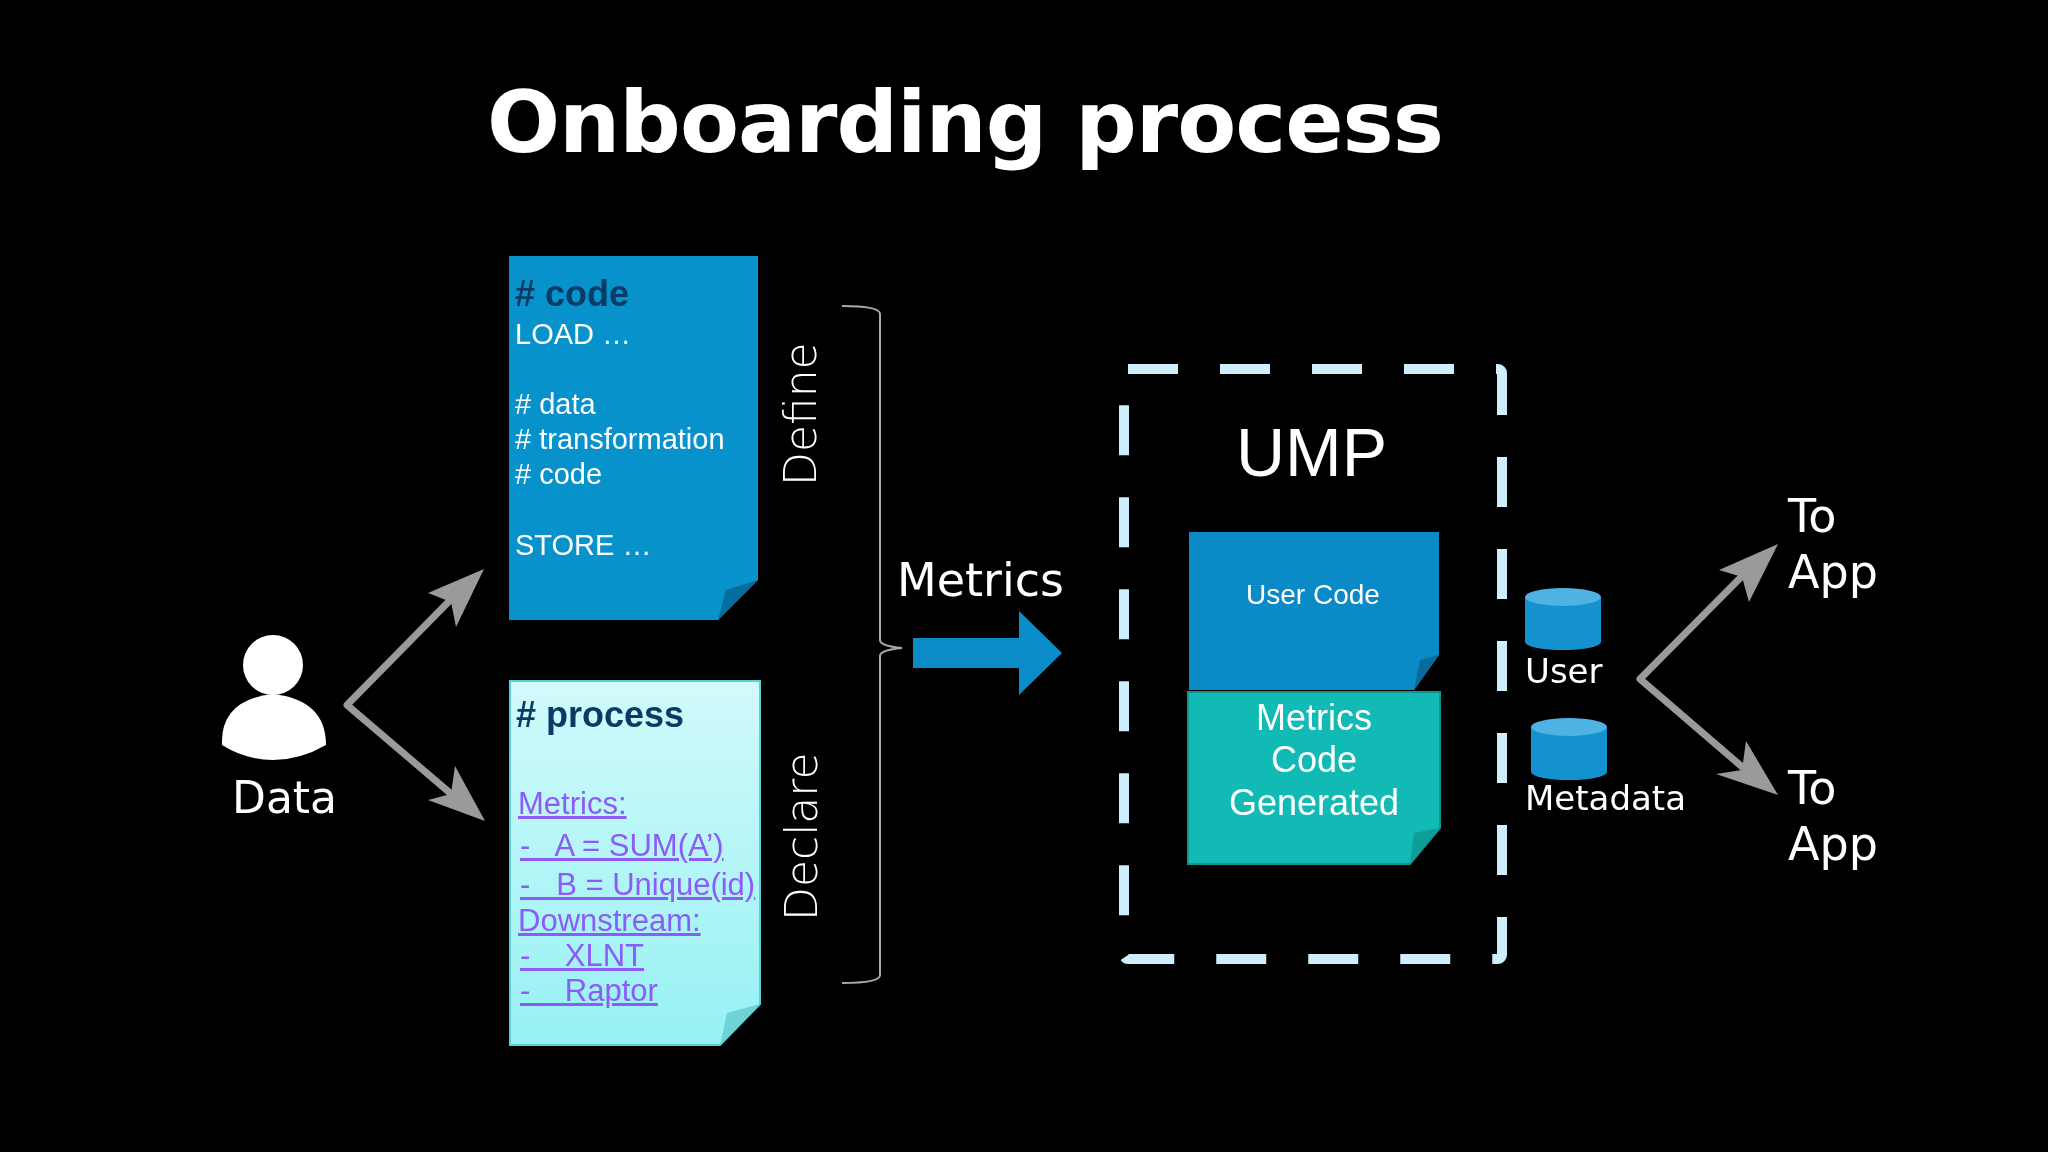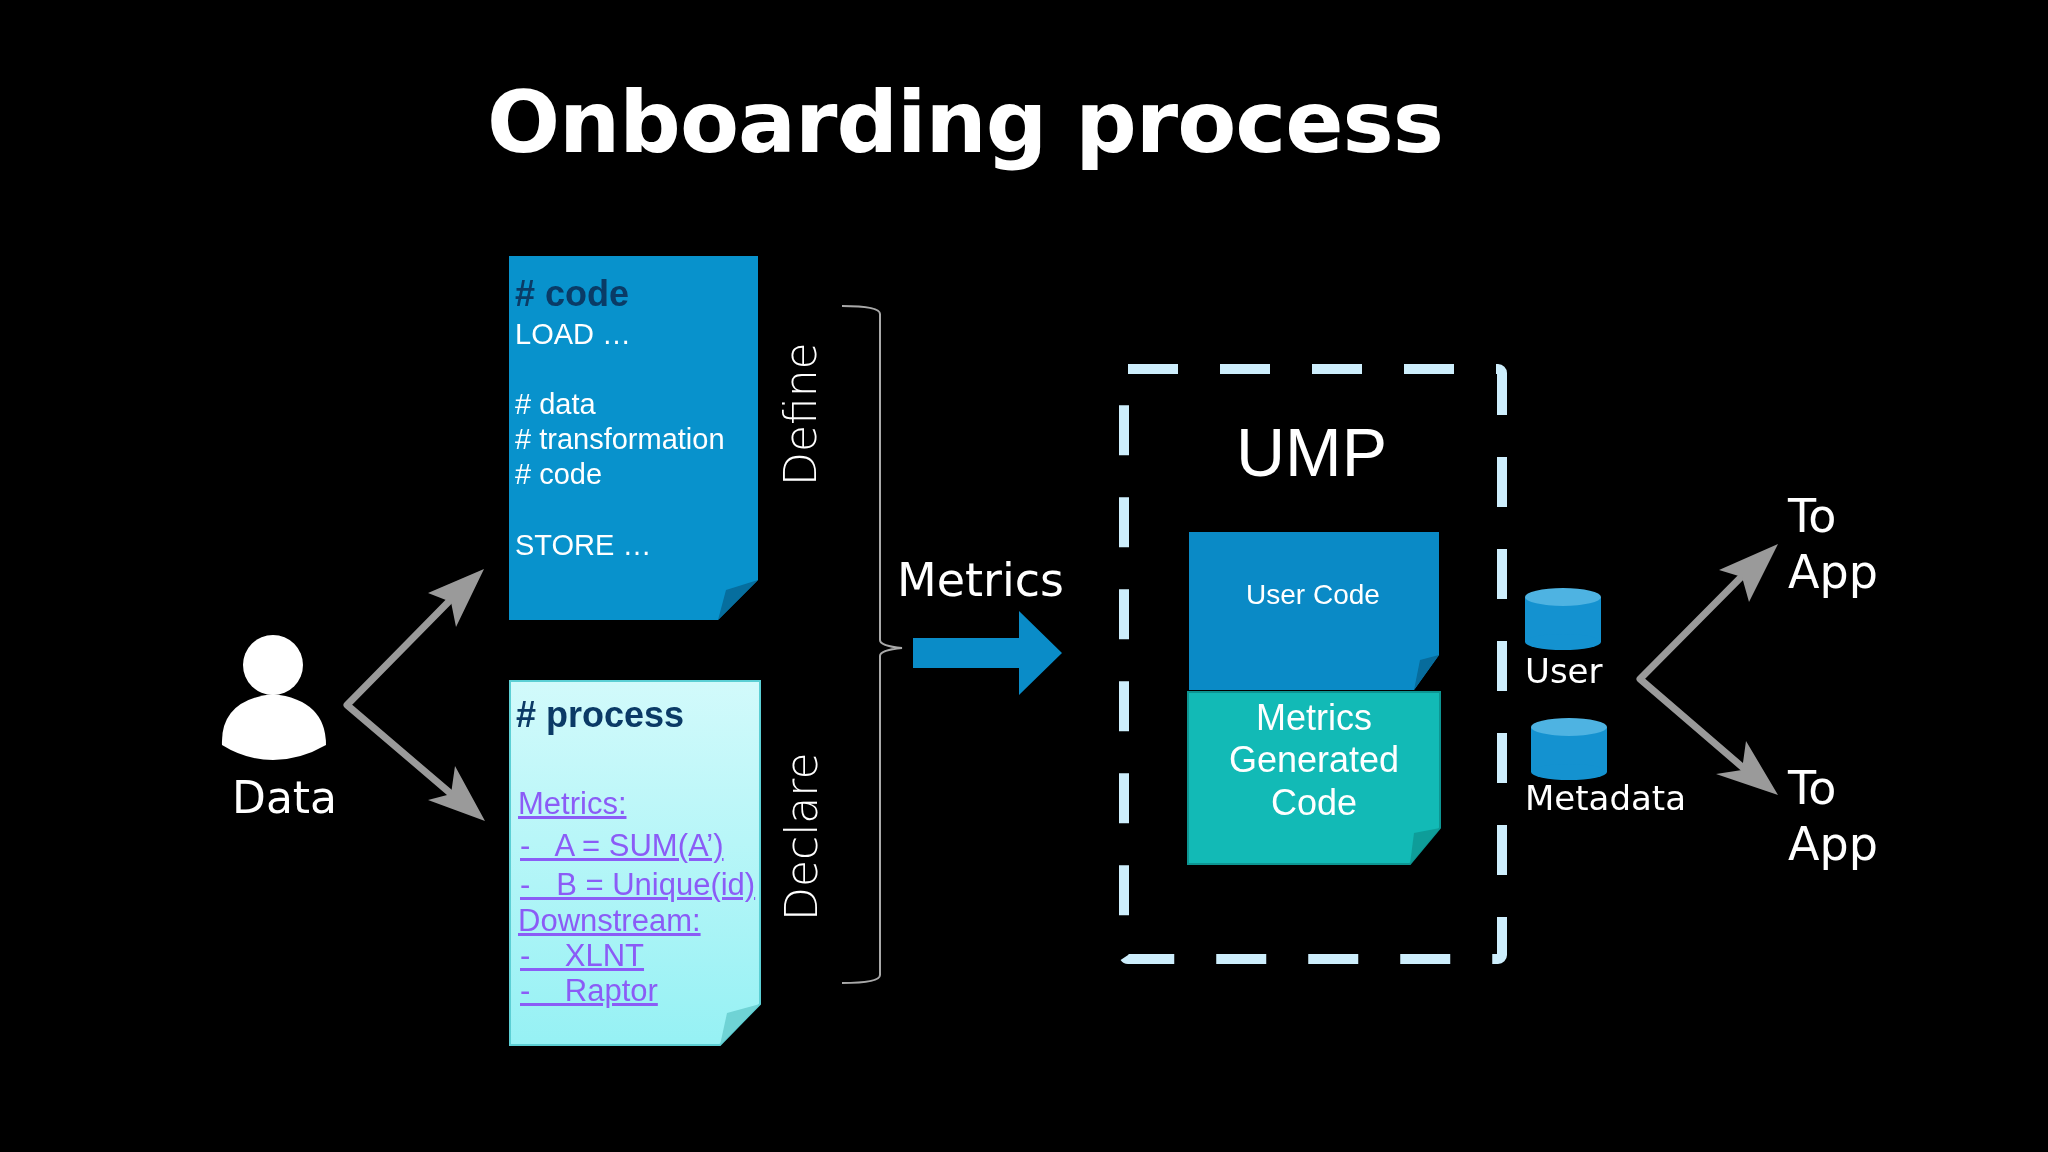--- a/index.html
+++ b/index.html
@@ -109,22 +109,22 @@
 <div class="label" style="left:232px; top:772px; font-size:44px;">Data</div>
 
 <div class="label" style="left:897px; top:553px; font-size:46px;">Metrics</div>
 
 <div class="label" style="left:1236px; top:413px; font-size:68px; font-weight:normal; font-family:'Liberation Sans', sans-serif;">UMP</div>
 
 <div class="center-text" style="left:1189px; top:578px; width:248px; font-size:28px;">User Code</div>
 
 <div class="center-text" style="left:1188px; top:697px; width:252px; font-size:36px;">
   <div>Metrics</div>
+  <div>Code</div>
   <div>Generated</div>
-  <div>Code</div>
 </div>
 
 <div class="label" style="left:1525px; top:651px; font-size:34px;">User</div>
 <div class="label" style="left:1525px; top:778px; font-size:34px;">Metadata</div>
 
 <div class="label" style="left:1788px; top:488px; font-size:46px; line-height:56px;">
   <div>To</div>
   <div>App</div>
 </div>
 <div class="label" style="left:1788px; top:760px; font-size:46px; line-height:56px;">

